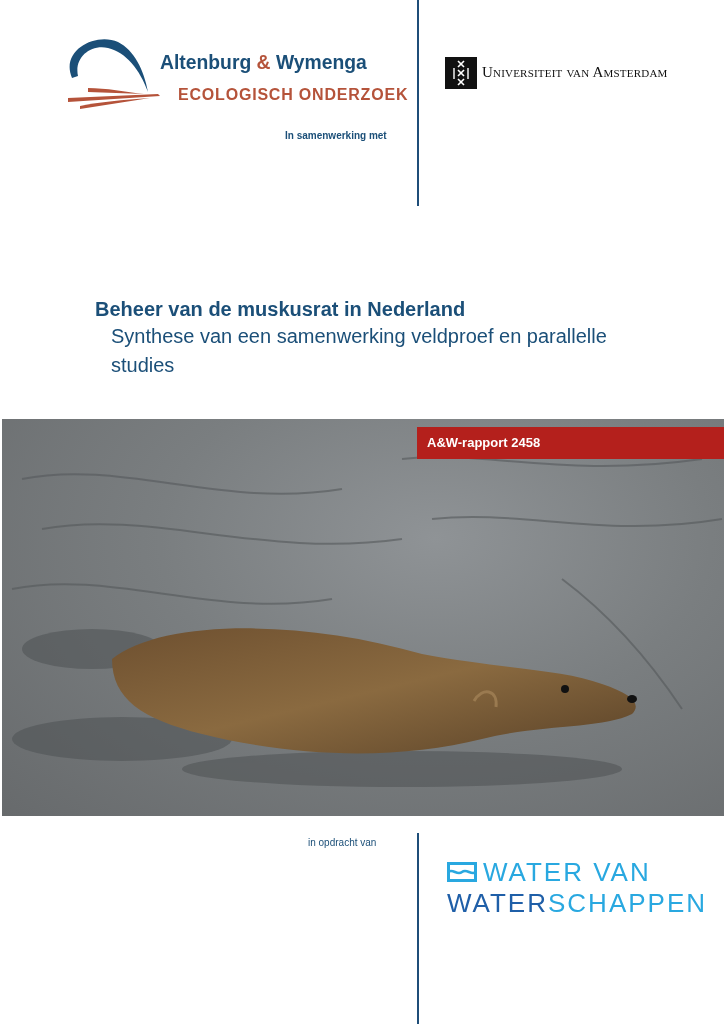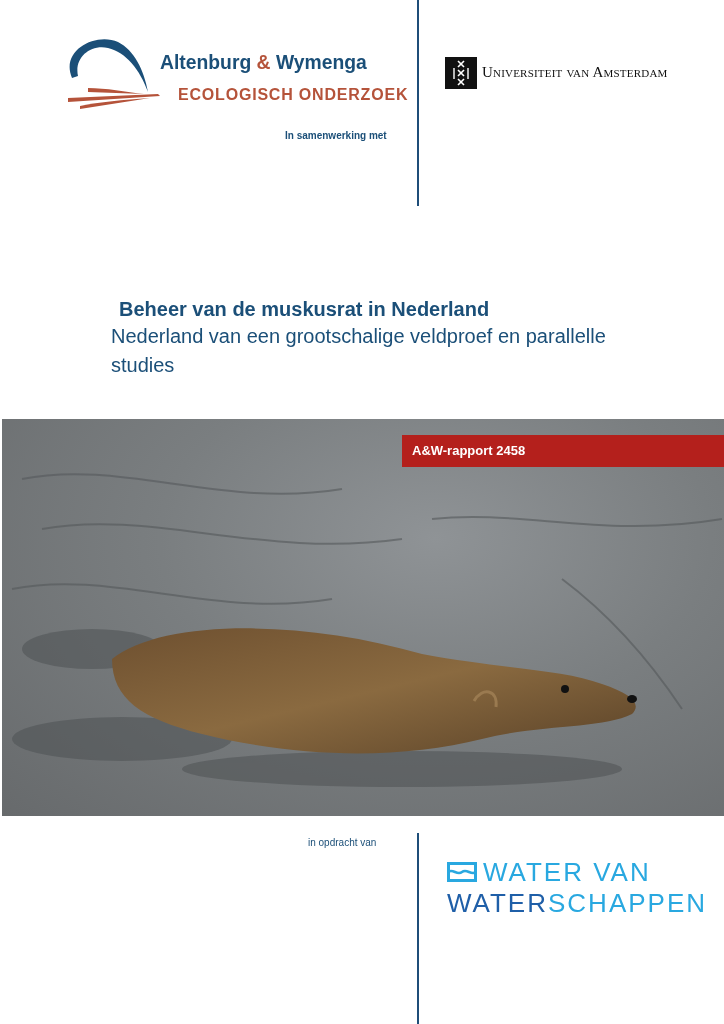--- a/index.html
+++ b/index.html
@@ -15,27 +15,27 @@
     #aw-name { position:absolute; left:94px; top:14px; font-size:21px; color:#1b4f78; font-weight:bold; letter-spacing:0px; white-space:nowrap; transform:scaleX(0.92); transform-origin:left; }
     #aw-name .amp { color:#b5533a; }
     #aw-sub { position:absolute; left:112px; top:50px; font-size:16px; color:#b5533a; font-weight:bold; letter-spacing:0.8px; white-space:nowrap; }
     #samen { left:285px; top:130px; font-size:10px; font-weight:bold; color:#1b4f78; white-space:nowrap; }
 
     
     #uva-emblem { left:445px; top:57px; width:32px; height:32px; background:#111; color:#fff; font-size:9px; line-height:9px; text-align:center; }
     #uva-name { left:482px; top:64px; font-family:"Liberation Serif", serif; font-size:15px; color:#111; white-space:nowrap; letter-spacing:0.2px; }
 
     
-    #title { left:119px; top:298px; font-size:20px; font-weight:bold; color:#1b4f78; white-space:nowrap; }
+    #title { left:95px; top:298px; font-size:20px; font-weight:bold; color:#1b4f78; white-space:nowrap; }
     #subtitle { left:111px; top:322px; width:520px; font-size:20px; color:#1b4f78; line-height:29px; }
 
     
     #photo { left:2px; top:419px; width:722px; height:397px; overflow:hidden;
              background: radial-gradient(ellipse at 60% 30%, #8f9396 0%, #7a7e80 45%, #676a6c 100%); }
-    #badge { position:absolute; right:0; top:16px; width:307px; height:32px; background:#b4201c;padding-left:15px; }
+    #badge { position:absolute; right:0; top:8px; width:307px; height:32px; background:#b4201c; }
     #badge-text { position:absolute; left:10px; top:8px; font-size:13px; font-weight:bold; color:#fff; white-space:nowrap; }
 
     
     #opdracht { left:308px; top:837px; font-size:10px; color:#1b4f78; white-space:nowrap; }
     #unie-line1 { left:447px; top:857px; font-size:26px; color:#29a8e0; letter-spacing:2px; white-space:nowrap; }
     #unie-line2 { left:447px; top:888px; font-size:26px; letter-spacing:2px; white-space:nowrap; }
     #unie-line2 .dark { color:#1f5fa8; }
     #unie-line2 .light { color:#29a8e0;margin-top:18px; }
   </style>
 </head>
@@ -66,21 +66,21 @@
         <line x1="19" y1="13" x2="13" y2="19"></line>
       <line x1="13" y1="22" x2="19" y2="28"></line>
         <line x1="19" y1="22" x2="13" y2="28"></line>
     </g>
     <path d="M9,11 L9,22 M23,11 L23,22" stroke="#fff" stroke-width="1.4" fill="none"></path>
   </svg>
 </div>
 <div id="uva-name" class="abs" style="font-variant:small-caps;">Universiteit van Amsterdam</div>
 
 <div id="title" class="abs">Beheer van de muskusrat in Nederland</div>
-<div id="subtitle" class="abs">Nederland van een grootschalige veldproef en parallelle studies</div>
+<div id="subtitle" class="abs">Synthese van een samenwerking veldproef en parallelle studies</div>
 
 <div id="photo" class="abs">
   <svg width="722" height="397" viewBox="0 0 722 397" class="abs" style="left:0;top:0">
     <defs>
       <linearGradient id="fur" x1="0" y1="0" x2="1" y2="1">
         <stop offset="0" stop-color="#6e5030"></stop>
         <stop offset="0.5" stop-color="#8a6a40"></stop>
         <stop offset="1" stop-color="#5a4228"></stop>
       </linearGradient>
     </defs>

